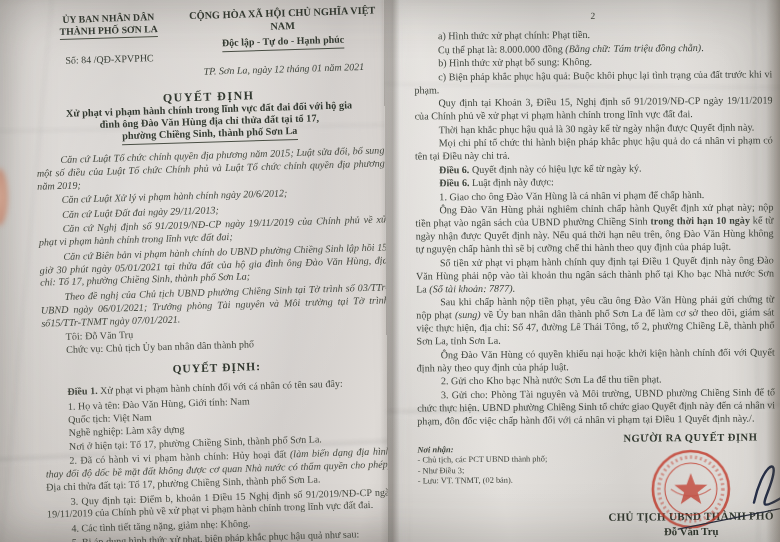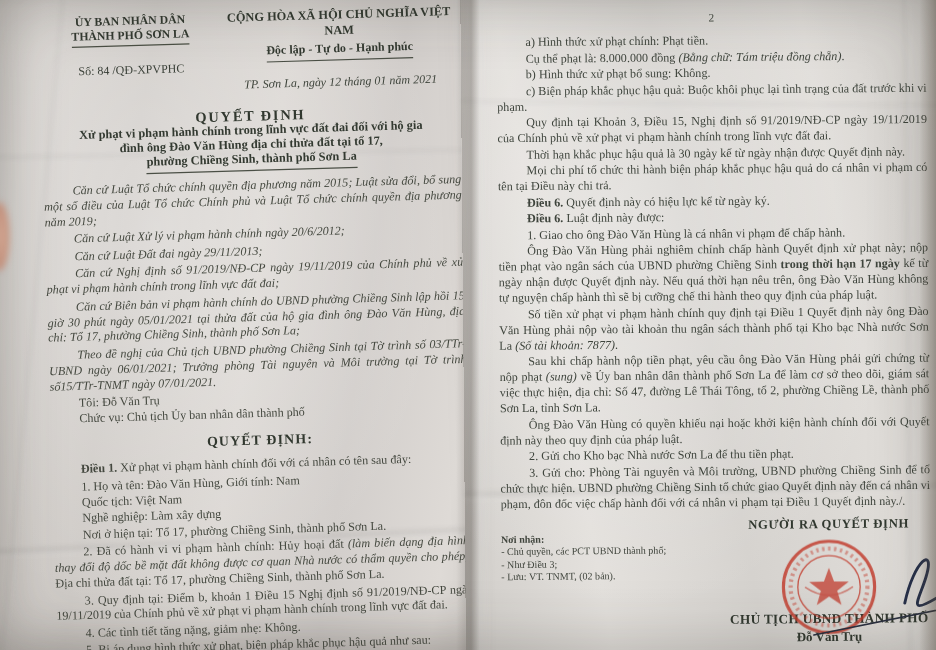--- a/index.html
+++ b/index.html
@@ -48,21 +48,21 @@
   .doctype{font-weight:bold;font-size:12px;letter-spacing:1.5px;color:#31382f;}
   .subj{font-weight:bold;font-size:10.3px;line-height:12.4px;color:#333a31;}
   .subj-u{display:inline-block;border-bottom:1px solid #4a4f45;padding-bottom:1px;}
   p.doc{margin:1.5px 0;text-indent:24px;text-align:justify;}
   p.tight{margin:0.5px 0;}
   .center{text-align:center;text-indent:0;}
   .heading2{font-weight:bold;font-size:11.5px;letter-spacing:1px;color:#31382f;margin-top:9px;margin-bottom:7px;}
   .pagenum{text-align:center;font-size:9.5px;margin:0 0 5px 0;color:#454a42;}
   .footer{position:relative;height:150px;margin-top:6px;}
   .recip{position:absolute;left:0;top:12px;font-size:8.4px;line-height:10.5px;color:#40453d;}
-  .recip-label{font-weight:bold;}
+  .recip-label{font-weight:bold;font-style:italic;}
   .signblk{position:absolute;left:150px;top:0;width:246px;text-align:center;}
   .sign-heading{font-weight:bold;font-size:10.6px;letter-spacing:.5px;color:#31382f;}
   .sign-title{font-weight:bold;font-size:11px;letter-spacing:.3px;color:#31382f;margin-top:66px;}
   .sign-name{font-weight:bold;font-size:10.8px;color:#31382f;margin-top:2px;}
   .seal{position:absolute;left:68px;top:16px;width:110px;height:84px;opacity:.82;filter:blur(.3px);}
   .signature{position:absolute;left:90px;top:6px;width:310px;height:100px;}
   .seam{position:absolute;left:380px;top:0;width:30px;height:542px;z-index:4;pointer-events:none;
     background:linear-gradient(90deg,rgba(60,54,48,0) 0%,rgba(60,54,48,.22) 42%,rgba(255,255,255,.18) 66%,rgba(60,54,48,0) 100%);}
   .finger{position:absolute;left:-9px;top:168px;width:17px;height:58px;border-radius:50%;z-index:6;
     background:radial-gradient(ellipse,#edbca6 0%,#dda48d 60%,rgba(221,164,141,0) 100%);filter:blur(2.5px);}
@@ -143,31 +143,31 @@
       <p class="doc tight">b) Hình thức xử phạt bổ sung: Không.</p>
       <p class="doc tight">c) Biện pháp khắc phục hậu quả: Buộc khôi phục lại tình trạng của đất trước khi vi phạm.</p>
       <p class="doc tight">Quy định tại Khoản 3, Điều 15, Nghị định số 91/2019/NĐ-CP ngày 19/11/2019 của Chính phủ về xử phạt vi phạm hành chính trong lĩnh vực đất đai.</p>
       <p class="doc tight">Thời hạn khắc phục hậu quả là 30 ngày kể từ ngày nhận được Quyết định này.</p>
       <p class="doc tight">Mọi chi phí tổ chức thi hành biện pháp khắc phục hậu quả do cá nhân vi phạm có tên tại Điều này chi trả.</p>
 
       <p class="doc tight"><span class="b">Điều 6.</span><span> Quyết định này có hiệu lực kể từ ngày ký.</span></p>
       <p class="doc tight"><span class="b">Điều 6.</span><span> Luật định này được:</span></p>
 
       <p class="doc tight">1. Giao cho ông Đào Văn Hùng là cá nhân vi phạm để chấp hành.</p>
-      <p class="doc tight"><span>Ông Đào Văn Hùng phải nghiêm chỉnh chấp hành Quyết định xử phạt này; nộp tiền phạt vào ngân sách của UBND phường Chiềng Sinh </span><span class="b">trong thời hạn 17 ngày</span><span> kể từ ngày nhận được Quyết định này. Nếu quá thời hạn nêu trên, ông Đào Văn Hùng không tự nguyện chấp hành thì sẽ bị cưỡng chế thi hành theo quy định của pháp luật.</span></p>
+      <p class="doc tight"><span>Ông Đào Văn Hùng phải nghiêm chỉnh chấp hành Quyết định xử phạt này; nộp tiền phạt vào ngân sách của UBND phường Chiềng Sinh </span><span class="b">trong thời hạn 10 ngày</span><span> kể từ ngày nhận được Quyết định này. Nếu quá thời hạn nêu trên, ông Đào Văn Hùng không tự nguyện chấp hành thì sẽ bị cưỡng chế thi hành theo quy định của pháp luật.</span></p>
       <p class="doc tight"><span>Số tiền xử phạt vi phạm hành chính quy định tại Điều 1 Quyết định này ông Đào Văn Hùng phải nộp vào tài khoản thu ngân sách thành phố tại Kho bạc Nhà nước Sơn La </span><span class="i">(Số tài khoản: 7877)</span><span>.</span></p>
       <p class="doc tight"><span>Sau khi chấp hành nộp tiền phạt, yêu cầu ông Đào Văn Hùng phải gửi chứng từ nộp phạt </span><span class="i">(sung)</span><span> về Ủy ban nhân dân thành phố Sơn La để làm cơ sở theo dõi, giám sát việc thực hiện, địa chỉ: Số 47, đường Lê Thái Tông, tổ 2, phường Chiềng Lề, thành phố Sơn La, tỉnh Sơn La.</span></p>
       <p class="doc tight">Ông Đào Văn Hùng có quyền khiếu nại hoặc khởi kiện hành chính đối với Quyết định này theo quy định của pháp luật.</p>
       <p class="doc tight">2. Gửi cho Kho bạc Nhà nước Sơn La để thu tiền phạt.</p>
       <p class="doc tight">3. Gửi cho: Phòng Tài nguyên và Môi trường, UBND phường Chiềng Sinh để tổ chức thực hiện. UBND phường Chiềng Sinh tổ chức giao Quyết định này đến cá nhân vi phạm, đôn đốc việc chấp hành đối với cá nhân vi phạm tại Điều 1 Quyết định này./.</p>
 
       <div class="footer">
         <div class="recip">
           <div class="recip-label">Nơi nhận:</div>
-          <div>- Chủ quyền, các PCT UBND thành phố;</div>
+          <div>- Chủ tịch, các PCT UBND thành phố;</div>
           <div>- Như Điều 3;</div>
           <div>- Lưu: VT. TNMT, (02 bản).</div>
         </div>
 
         <div class="signblk">
           <div class="sign-heading">NGƯỜI RA QUYẾT ĐỊNH</div>
 
           <svg class="seal" viewBox="0 0 110 84">
             <circle cx="55" cy="42" r="38" fill="none" stroke="#c23b2c" stroke-width="2.6"></circle>
             <circle cx="55" cy="42" r="26" fill="none" stroke="#c23b2c" stroke-width="1.1"></circle>

